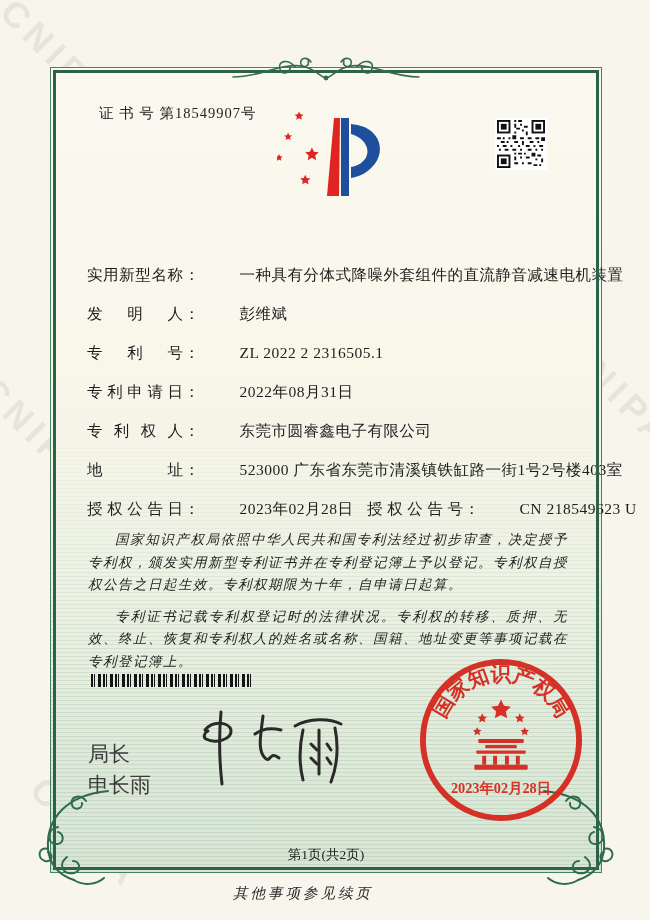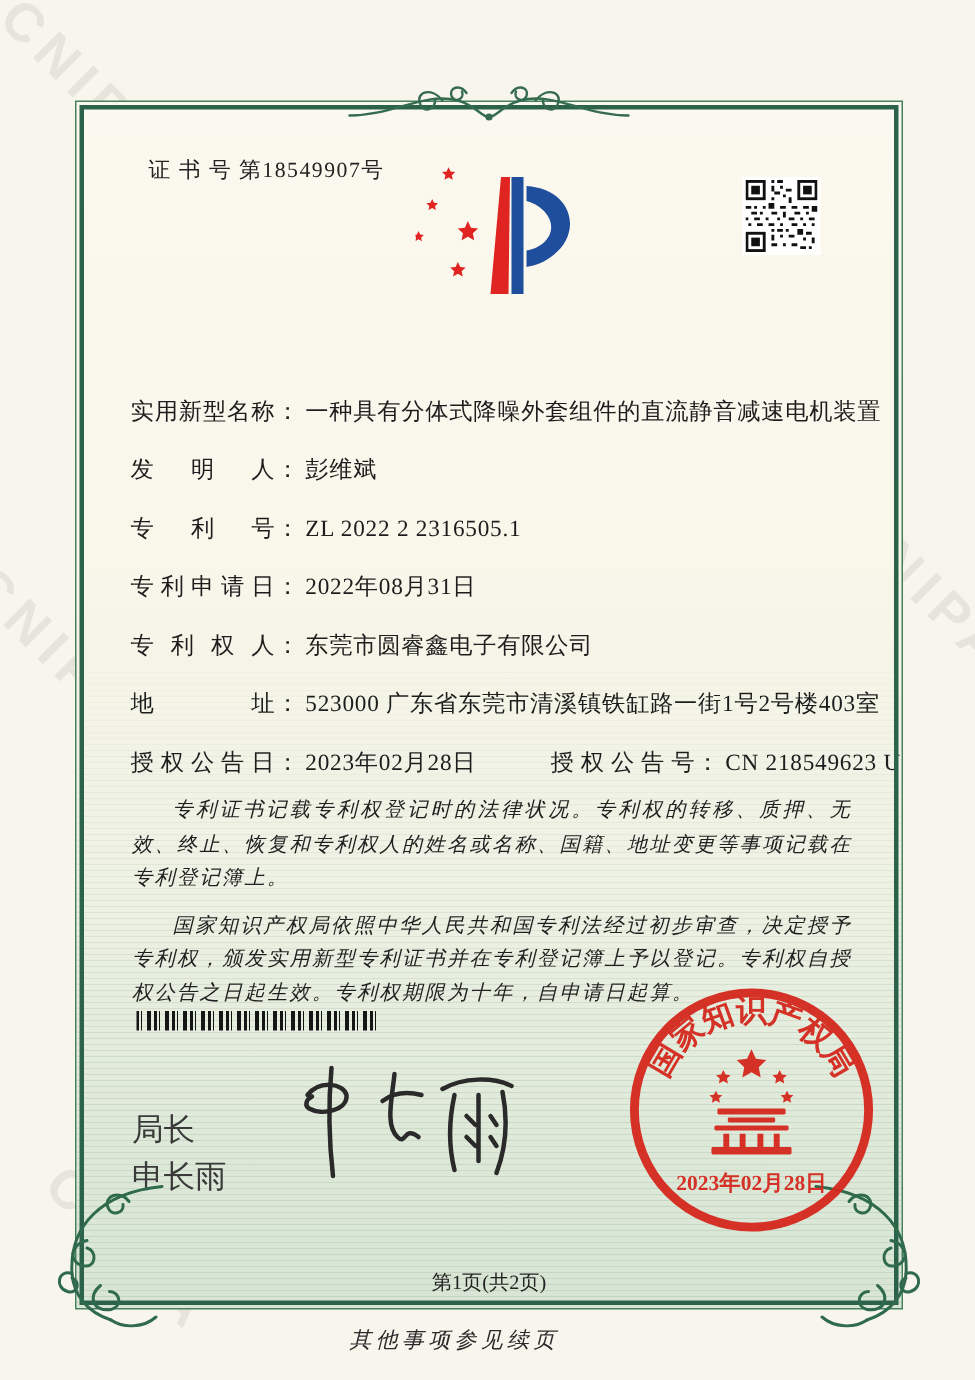--- a/index.html
+++ b/index.html
@@ -58,21 +58,21 @@
     letter-spacing: 9px; color: #211c1c; z-index: 3;
   }
   .fields { position: absolute; left: 36px; top: 196px; right: 26px; z-index: 3; }
   .frow { margin-bottom: 18px; font-size: 15.5px; line-height: 21px; position: relative; white-space: nowrap; }
   .flabel {
     display: inline-block; width: 96px;
     text-align: justify; text-align-last: justify;
     vertical-align: top;
   }
   .fcolon { display: inline-block; margin: 0 4px 0 1px; }
-  .fvalue { letter-spacing: 0.5px; }
+  .fvalue { letter-spacing: 0.5px; margin-left: 36px; }
   .grant-col2 { position: absolute; left: 280px; top: 0; white-space: nowrap; }
   .paras { position: absolute; left: 37px; top: 461px; right: 33px; z-index: 3; }
   .paras p {
     font-size: 13.5px; line-height: 22.5px; text-indent: 2em;
     font-style: italic; letter-spacing: 1.5px; color: #1f1f1f;
     margin-bottom: 9px; text-align: justify;
   }
   .barcode {
     position: absolute; left: 40px; top: 606px; width: 162px; height: 13px; z-index: 3;
     background: repeating-linear-gradient(90deg,#151515 0 2px,transparent 2px 3px,#151515 3px 4px,transparent 4px 7px,#151515 7px 10px,transparent 10px 12px);
@@ -203,22 +203,22 @@
     </div>
     <div class="frow">
       <span class="flabel">授权公告日</span><span class="fcolon">：</span><span class="fvalue">2023年02月28日</span>
       <span class="grant-col2">
         <span class="flabel">授权公告号</span><span class="fcolon">：</span><span class="fvalue">CN 218549623 U</span>
       </span>
     </div>
   </div>
 
   <div class="paras">
+    <p>国家知识产权局依照中华人民共和国专利法经过初步审查，决定授予专利权，颁发实用新型专利证书并在专利登记簿上予以登记。专利权自授权公告之日起生效。专利权期限为十年，自申请日起算。</p>
     <p>专利证书记载专利权登记时的法律状况。专利权的转移、质押、无效、终止、恢复和专利权人的姓名或名称、国籍、地址变更等事项记载在专利登记簿上。</p>
-    <p>国家知识产权局依照中华人民共和国专利法经过初步审查，决定授予专利权，颁发实用新型专利证书并在专利登记簿上予以登记。专利权自授权公告之日起生效。专利权期限为十年，自申请日起算。</p>
   </div>
 
   <div class="barcode"></div>
 
   <div class="officer">
     <div>局长</div>
     <div>申长雨</div>
   </div>
 
   <svg class="signature" width="170" height="92" viewBox="0 0 170 92">

